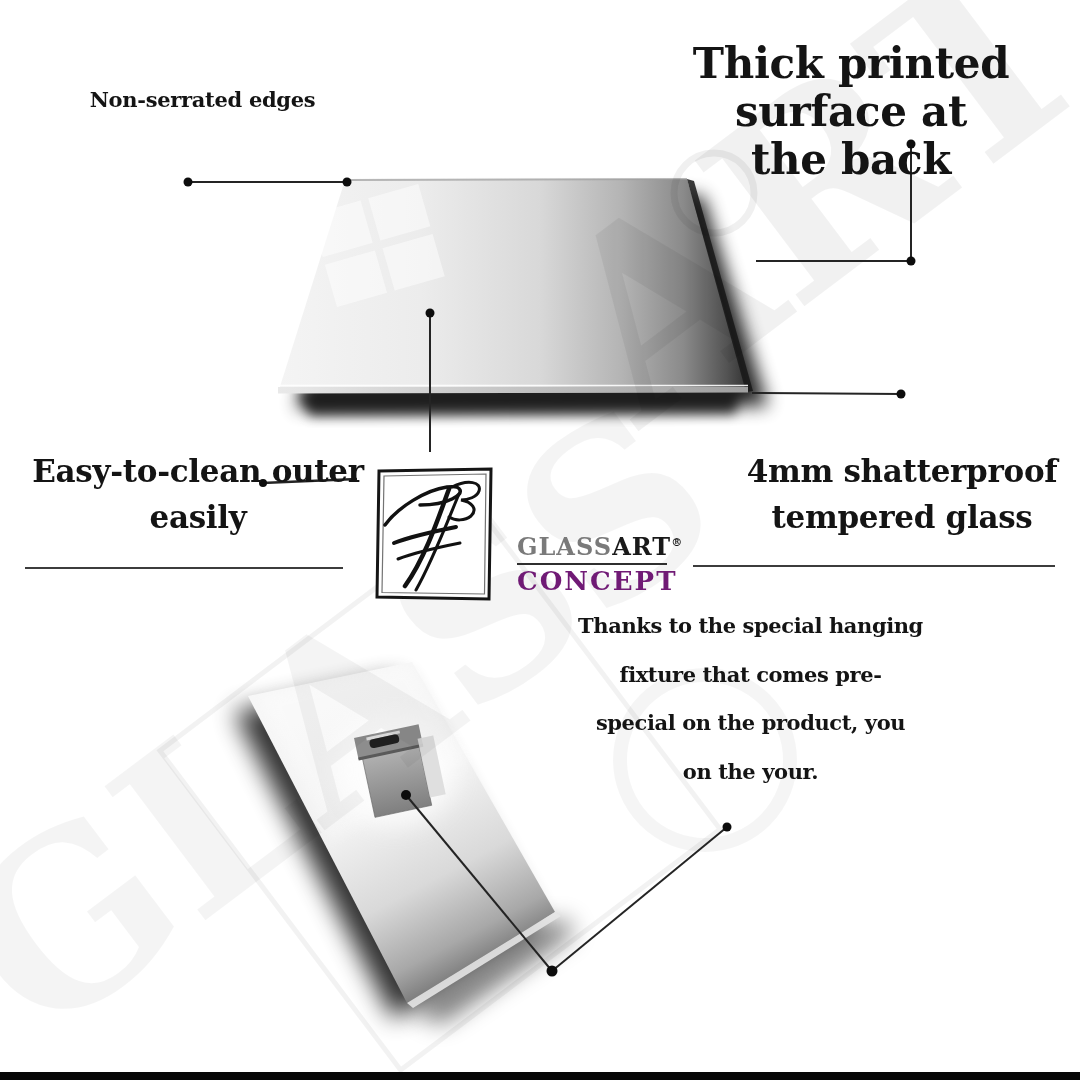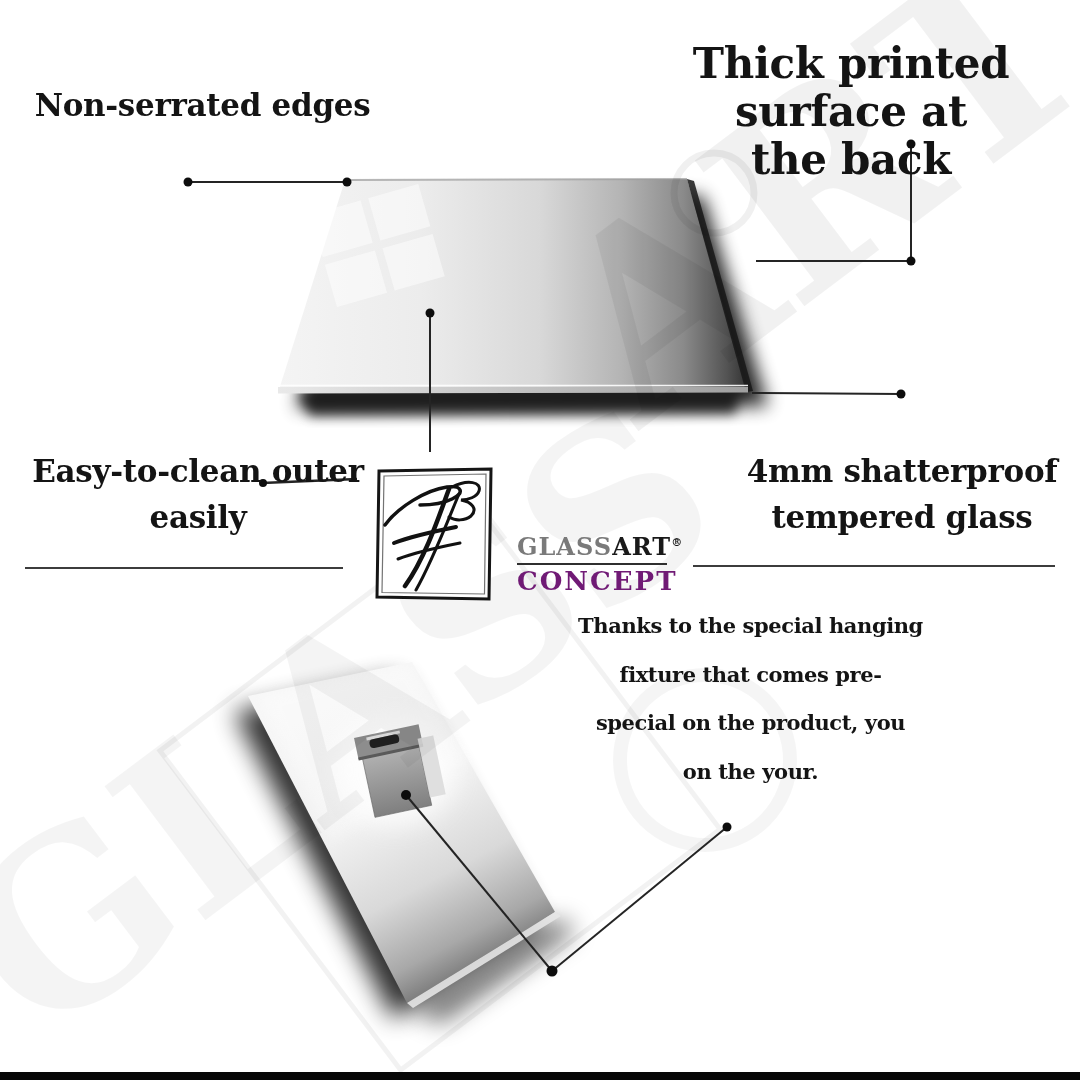--- a/index.html
+++ b/index.html
@@ -1,21 +1,21 @@
 <!DOCTYPE html>
 <html><head>
 <meta charset="utf-8">
 <style>
   html,body{margin:0;padding:0;background:#ffffff;}
   #canvas{position:relative;width:1080px;height:1080px;background:#ffffff;overflow:hidden;
           font-family:"DejaVu Serif", serif;}
   #scene{position:absolute;left:0;top:0;z-index:1;}
   .label{position:absolute;z-index:2;font-weight:700;color:#141414;text-align:center;
          letter-spacing:-0.3px;}
-  #lbl-nonserrated{left:5px;top:87px;width:395px;font-size:31px;}
+  #lbl-nonserrated{left:5px;top:87px;width:395px;font-size:21px;}
   #lbl-thick{left:606px;top:40px;width:490px;font-size:42px;line-height:48px;}
   #lbl-easy{left:12px;top:448px;width:372px;font-size:31px;line-height:46px;}
   #lbl-shatter{left:702px;top:448px;width:400px;font-size:31px;line-height:46px;}
   #paragraph{left:458px;top:602px;width:585px;font-size:21px;line-height:48.5px;
              letter-spacing:-0.4px;}
   #logo-text{position:absolute;left:517px;top:508px;width:160px;z-index:2;text-align:left;margin-top:22px;}
   .brand-line{font-size:24px;font-weight:700;letter-spacing:1px;white-space:nowrap;line-height:26px;}
   .brand-gray{color:#7a7a7a;}
   .brand-dark{color:#191919;}
   .brand-reg{font-size:11px;vertical-align:super;color:#191919;font-weight:700;}

